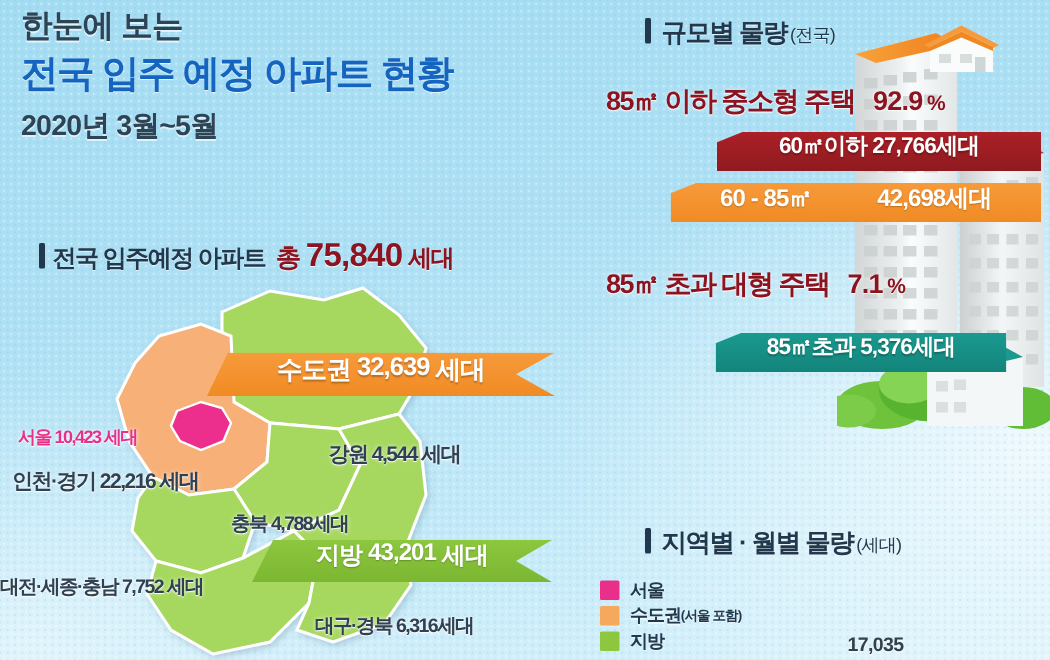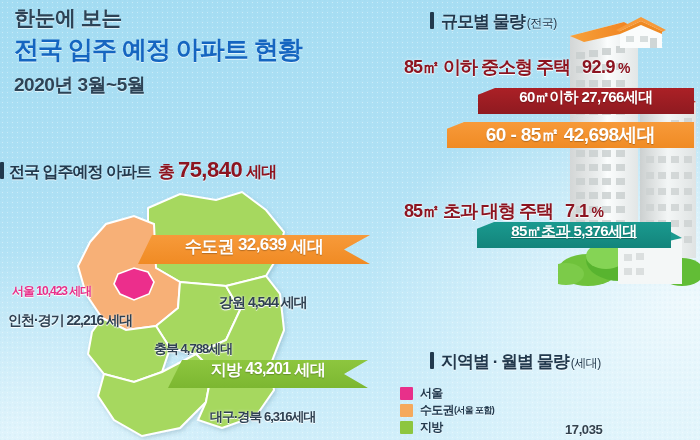--- a/index.html
+++ b/index.html
@@ -50,21 +50,21 @@
   .sec-main{
     font-size:17px;font-weight:bold;color:#22394d;letter-spacing:-1px;
     text-shadow:0 1px 0 rgba(255,255,255,.6);
   }
   .sec-sub{
     font-size:12px;font-weight:normal;color:#22394d;letter-spacing:-.5px;
     text-shadow:0 1px 0 rgba(255,255,255,.6);
   }
 
   
-  #total-row{left:0;top:157px;display:flex;align-items:baseline;}
+  #total-row{left:26px;top:157px;display:flex;align-items:baseline;}
   .tot-label{
     font-size:16px;font-weight:bold;color:#22394d;letter-spacing:-1px;
     text-shadow:0 1px 0 rgba(255,255,255,.6);
   }
   .tot-chong{
     font-size:17px;font-weight:bold;color:#8c1420;letter-spacing:-1px;
     margin-left:7px;text-shadow:0 1px 0 rgba(255,255,255,.75);
   }
   .tot-num{
     font-size:22px;font-weight:bold;color:#8c1420;letter-spacing:-.5px;
@@ -81,21 +81,21 @@
 
   
   .ribbon{
     position:absolute;display:flex;justify-content:center;
     color:#fff;font-weight:bold;letter-spacing:-.6px;white-space:nowrap;
     text-shadow:0 1px 1px rgba(0,0,0,.25);
   }
   .ribbon.orange{background:linear-gradient(180deg,#f79a3a 0%,#f08b24 100%);}
   .ribbon.green{background:linear-gradient(180deg,#8dc63f 0%,#7cb731 100%);}
   .ribbon.darkred{background:linear-gradient(180deg,#ab2026 0%,#8f1a20 100%);}
-  .ribbon.teal{background:linear-gradient(180deg,#1a9a8f 0%,#13847b 100%);text-decoration:underline;}
+  .ribbon.teal{background:linear-gradient(180deg,#1a9a8f 0%,#13847b 100%);}
 
   #rb-sudogwon{
     left:108px;top:45px;width:232px;height:29px;font-size:17px;
     clip-path:polygon(14px 0, 100% 0, calc(100% - 26px) 50%, 100% 100%, 0 100%);
   }
   #rb-jibang{
     left:138px;top:170px;width:200px;height:28px;font-size:16px;
     clip-path:polygon(14px 0, 100% 0, calc(100% - 24px) 50%, 100% 100%, 0 100%);
   }
 
@@ -127,29 +127,30 @@
   }
   .sh-pct{
     font-size:18px;font-weight:bold;color:#8c1420;letter-spacing:-.5px;
     margin-left:12px;text-shadow:0 1px 0 rgba(255,255,255,.9),0 0 3px rgba(255,255,255,.75);
   }
   .sh-pctsym{
     font-size:14px;font-weight:bold;color:#8c1420;margin-left:3px;
     text-shadow:0 1px 0 rgba(255,255,255,.9);
   }
   #sh-small{left:404px;top:55px;}
-  #sh-large{left:404px;top:177px;margin-top:22px;}
+  #sh-large{left:404px;top:177px;}
 
   #rb-u60{
     left:478px;top:88px;width:216px;height:26px;font-size:15px;
     clip-path:polygon(17px 0, 100% 0, 100% 100%, 0 100%, 0 26%);
   }
   #rb-6085{
-    left:447px;top:122px;width:247px;height:26px;font-size:19px;
+    left:447px;top:122px;width:247px;height:26px;font-size:16px;
     clip-path:polygon(17px 0, 100% 0, 100% 100%, 0 100%, 0 26%);
+    gap:20px;
   }
   #rb-o85{
     left:477px;top:222px;width:194px;height:26px;font-size:15px;
     clip-path:polygon(17px 0, 100% 0, 100% 100%, 0 100%, 0 26%);
   }
 
   
   #chart-title{left:398px;top:350px;}
   #legend{position:absolute;left:400px;top:385px;}
   .leg-row{display:flex;align-items:center;height:17px;}
@@ -219,20 +220,21 @@
     <div class="ribbon green" id="rb-jibang">
       <span>지방</span>&nbsp;
       <span>43,201</span>&nbsp;
       <span>세대</span>
     </div>
 
     <div class="mlabel" id="lb-seoul">서울 10,423 세대</div>
     <div class="mlabel" id="lb-incheon">인천·경기 22,216 세대</div>
     <div class="mlabel" id="lb-gangwon">강원 4,544 세대</div>
     <div class="mlabel" id="lb-chungbuk">충북 4,788세대</div>
+    <div class="mlabel" id="lb-daejeon">대전·세종·충남 7,752 세대</div>
     <div class="mlabel" id="lb-daegu">대구·경북 6,316세대</div>
   </div>
 
   <svg class="layer" style="left:558px;top:8px;" width="142" height="310" viewBox="0 0 142 310">
     <defs>
       <linearGradient id="twr" x1="0" y1="0" x2="1" y2="0">
         <stop offset="0" stop-color="#d3d6d6"></stop>
           <stop offset=".45" stop-color="#eef1f1"></stop>
         <stop offset=".55" stop-color="#fbfdfd"></stop>
           <stop offset="1" stop-color="#e2e6e6"></stop>

